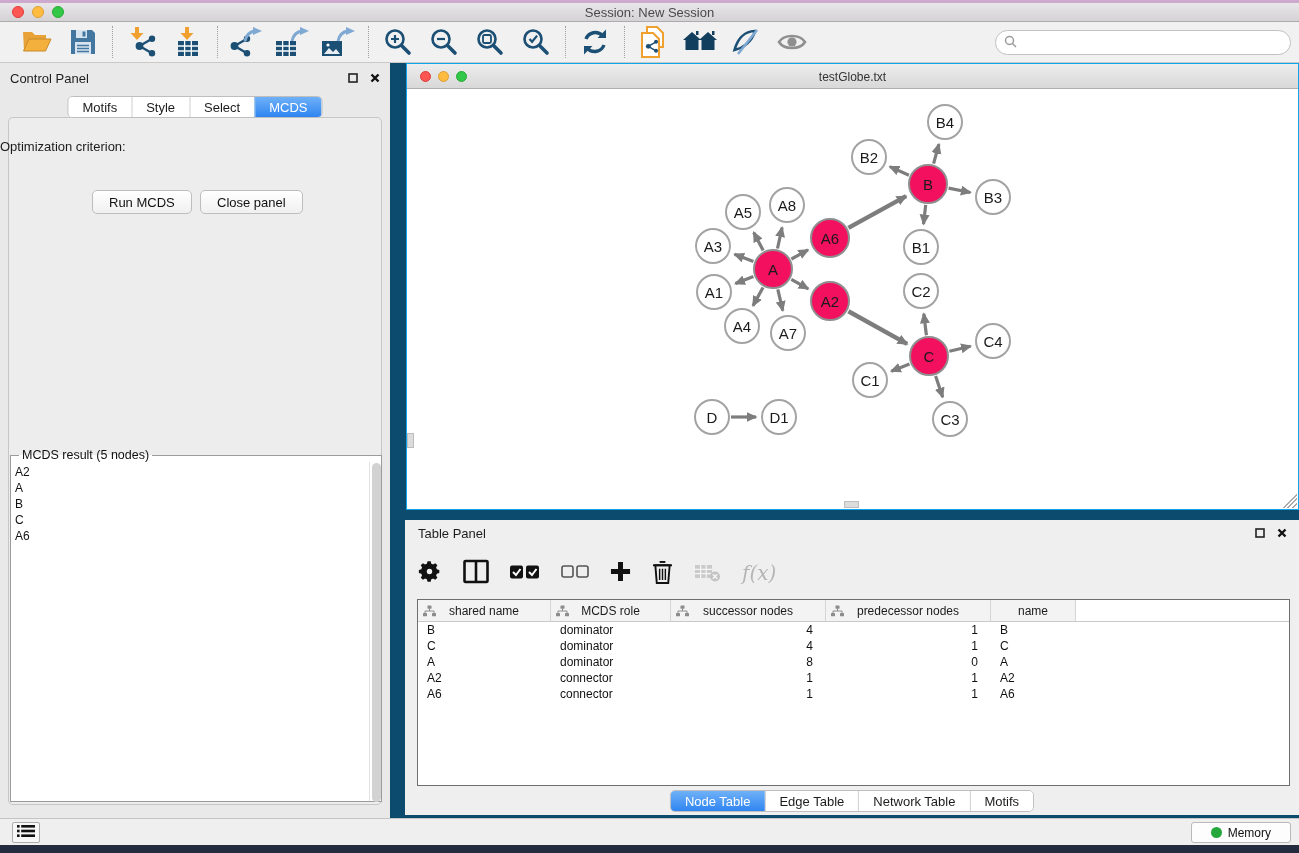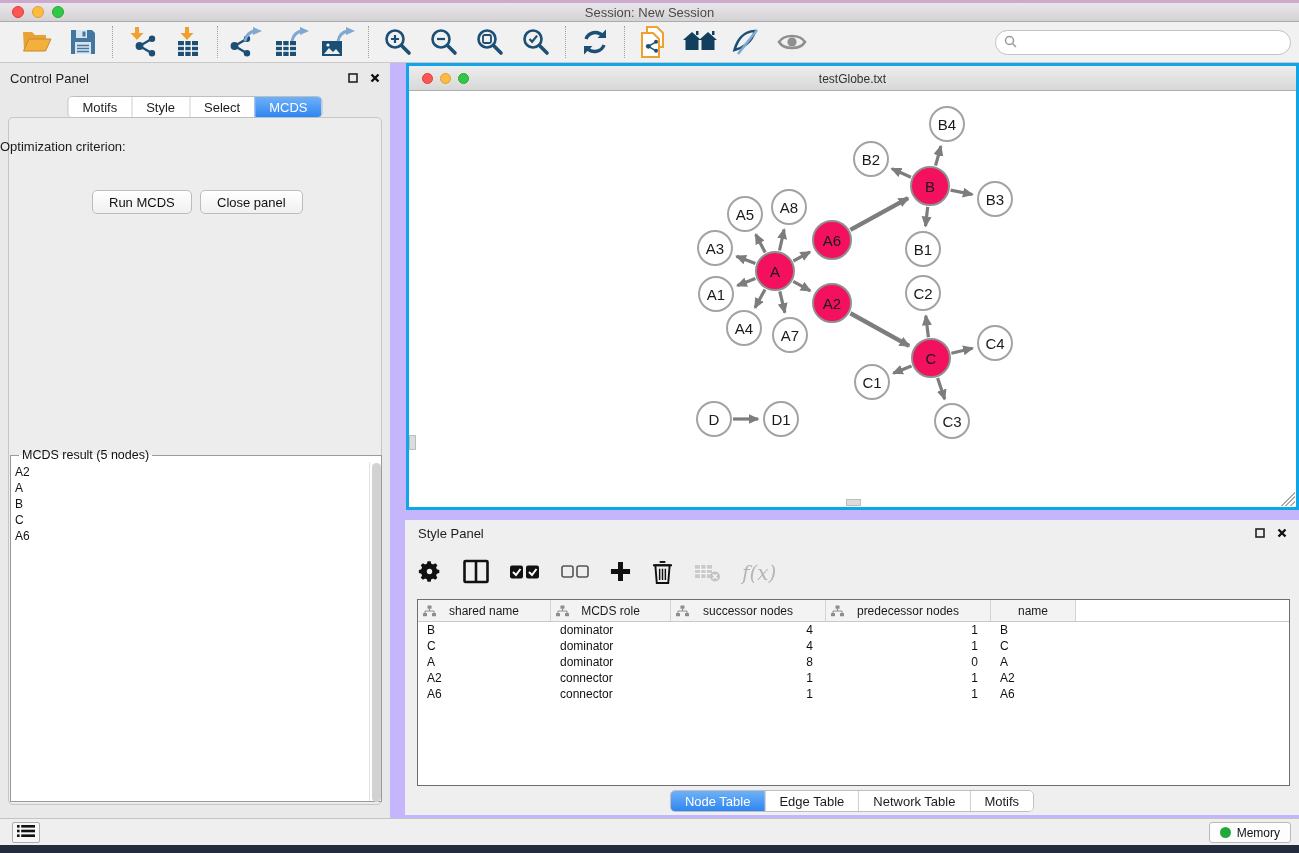--- a/index.html
+++ b/index.html
@@ -1,18 +1,18 @@
 <!DOCTYPE html>
 <html><head>
 <meta charset="utf-8">
 <style>
   * { margin:0; padding:0; box-sizing:border-box; }
   html,body { width:1299px; height:853px; }
   body { font-family:"Liberation Sans", sans-serif; background:#E9E9E9; overflow:hidden; }
-  #root { position:relative; width:1299px; height:853px; background:#c4b5fd; }
+  #root { position:relative; width:1299px; height:853px; background:#0c4a6e; }
 
   
   #titlebar { position:absolute; left:0; top:0; width:1299px; height:22px;
     background:linear-gradient(#ECEAEC,#D4D2D4); border-bottom:1px solid #ACACAC; }
   #titlebar .pinkstrip { position:absolute; left:0; top:0; width:100%; height:3px; background:#CDA9CE; }
   .tl { position:absolute; width:12px; height:12px; border-radius:50%; top:6px; }
   .tl.red { background:#FC5753; border:1px solid #DF3D38; }
   .tl.yellow { background:#FDBC40; border:1px solid #DE9F34; }
   .tl.green { background:#33C748; border:1px solid #27AA35; }
   #titlebar .title { position:absolute; width:100%; text-align:center; top:5px;
@@ -64,21 +64,21 @@
     border:1px solid #9B9B9B; padding:0; background:#FFFFFF; }
   #mcds-fieldset legend { font-size:12.5px; color:#111; margin-left:8px; padding:0 3px; background:transparent; }
   #mcds-list { position:absolute; left:0; top:0; right:12px; bottom:0; background:#FFFFFF;
     overflow:hidden; padding:2px 0 0 4px; }
   #mcds-scroll { position:absolute; top:0; right:0; width:12px; bottom:0; background:#FFFFFF; border-left:1px solid #E2E2E2; }
   #mcds-scroll .thumb { position:absolute; left:1.5px; top:1px; width:9px; height:100%; background:#D2D2D2; border-radius:5px; }
   .list-item { font-size:12px; color:#111; height:16px; line-height:16px; }
 
   
   #network-window { position:absolute; left:406px; top:63px; width:893px; height:447px;
-    background:#FFFFFF; border:3px solid #0ea5e9; }
+    background:#FFFFFF; border:1px solid #0ea5e9; }
   #nw-titlebar { position:absolute; left:0; top:0; right:0; height:25px;
     background:linear-gradient(#EDEDED,#D8D8D8); border-bottom:1px solid #AFAFAF; }
   #nw-titlebar .tl { width:11px; height:11px; top:7px; }
   #nw-titlebar .title { position:absolute; width:100%; text-align:center; top:6px; font-size:12px; color:#333; }
   #graph-canvas { position:absolute; left:0; top:25px; right:0; bottom:0; background:#FFFFFF; overflow:hidden; }
   #edge-svg { position:absolute; left:0; top:0; }
   .gnode { position:absolute; border-radius:50%; display:flex; align-items:center; justify-content:center;
     font-size:15px; color:#1A1A1A; background:#FFFFFF; border:2px solid #A3A3A3; }
   .gnode.selected { border-color:#8F8F8F; }
   #nw-vthumb { position:absolute; left:0px; top:344px; width:7px; height:15px; background:#DCDCDC; border:1px solid #BDBDBD; }
@@ -108,21 +108,21 @@
   #tp-tabs { top:270px; }
 
   
   #status-bar { position:absolute; left:0; top:818px; width:1299px; height:27px;
     background:#EFEFEF; border-top:1px solid #C4C4C4; }
   #list-btn { position:absolute; left:12px; top:3px; width:28px; height:21px;
     background:#F7F7F7; border:1px solid #ADADAD; border-radius:2px;
     display:flex; align-items:center; justify-content:center; }
   #memory-btn { position:absolute; right:8px; top:3px; height:21px;
     background:#FDFDFD; border:1px solid #B9B9B9; border-radius:3px;
-    display:flex; align-items:center; gap:6px; padding:0 10px; font-size:12px; color:#111;
+    display:flex; align-items:center; gap:6px; padding:0 19px; font-size:12px; color:#111;
     font-family:"Liberation Sans", sans-serif; }
   #memory-btn .dot { width:11px; height:11px; border-radius:50%; background:#24A83C; }
   #desktop-strip { position:absolute; left:0; top:845px; width:1299px; height:8px; background:#232C3E; }
 </style>
 </head>
 <body>
 
 <div id="root">
 
   <div id="titlebar">
@@ -442,21 +442,21 @@
           <div class="gnode" style="left: 287px; top: 310px; width: 36px; height: 36px; background: rgb(255, 255, 255); color: rgb(26, 26, 26);">D</div>
           <div class="gnode" style="left: 354px; top: 310px; width: 36px; height: 36px; background: rgb(255, 255, 255); color: rgb(26, 26, 26);">D1</div>
         </div>
       <div id="nw-vthumb"></div>
       <div id="nw-hthumb"></div>
       <div id="nw-grip"></div>
     </div>
   </div>
 
   <div id="table-panel">
-    <div class="panel-header" style="left:13px; top:6px;">Style Panel</div>
+    <div class="panel-header" style="left:13px; top:6px;">Table Panel</div>
     <div class="panel-hdr-btns" style="right:10px; top:6px;">
       <button class="phb">
           <svg width="10" height="10">
             <rect x="1" y="1" width="8" height="8" fill="none" stroke="#222" stroke-width="1.6"></rect>
           </svg>
         </button>
       <button class="phb">
           <svg width="10" height="10">
             <path d="M1.5 1.5l7 7M8.5 1.5l-7 7" stroke="#111" stroke-width="2.4"></path>
           </svg>

